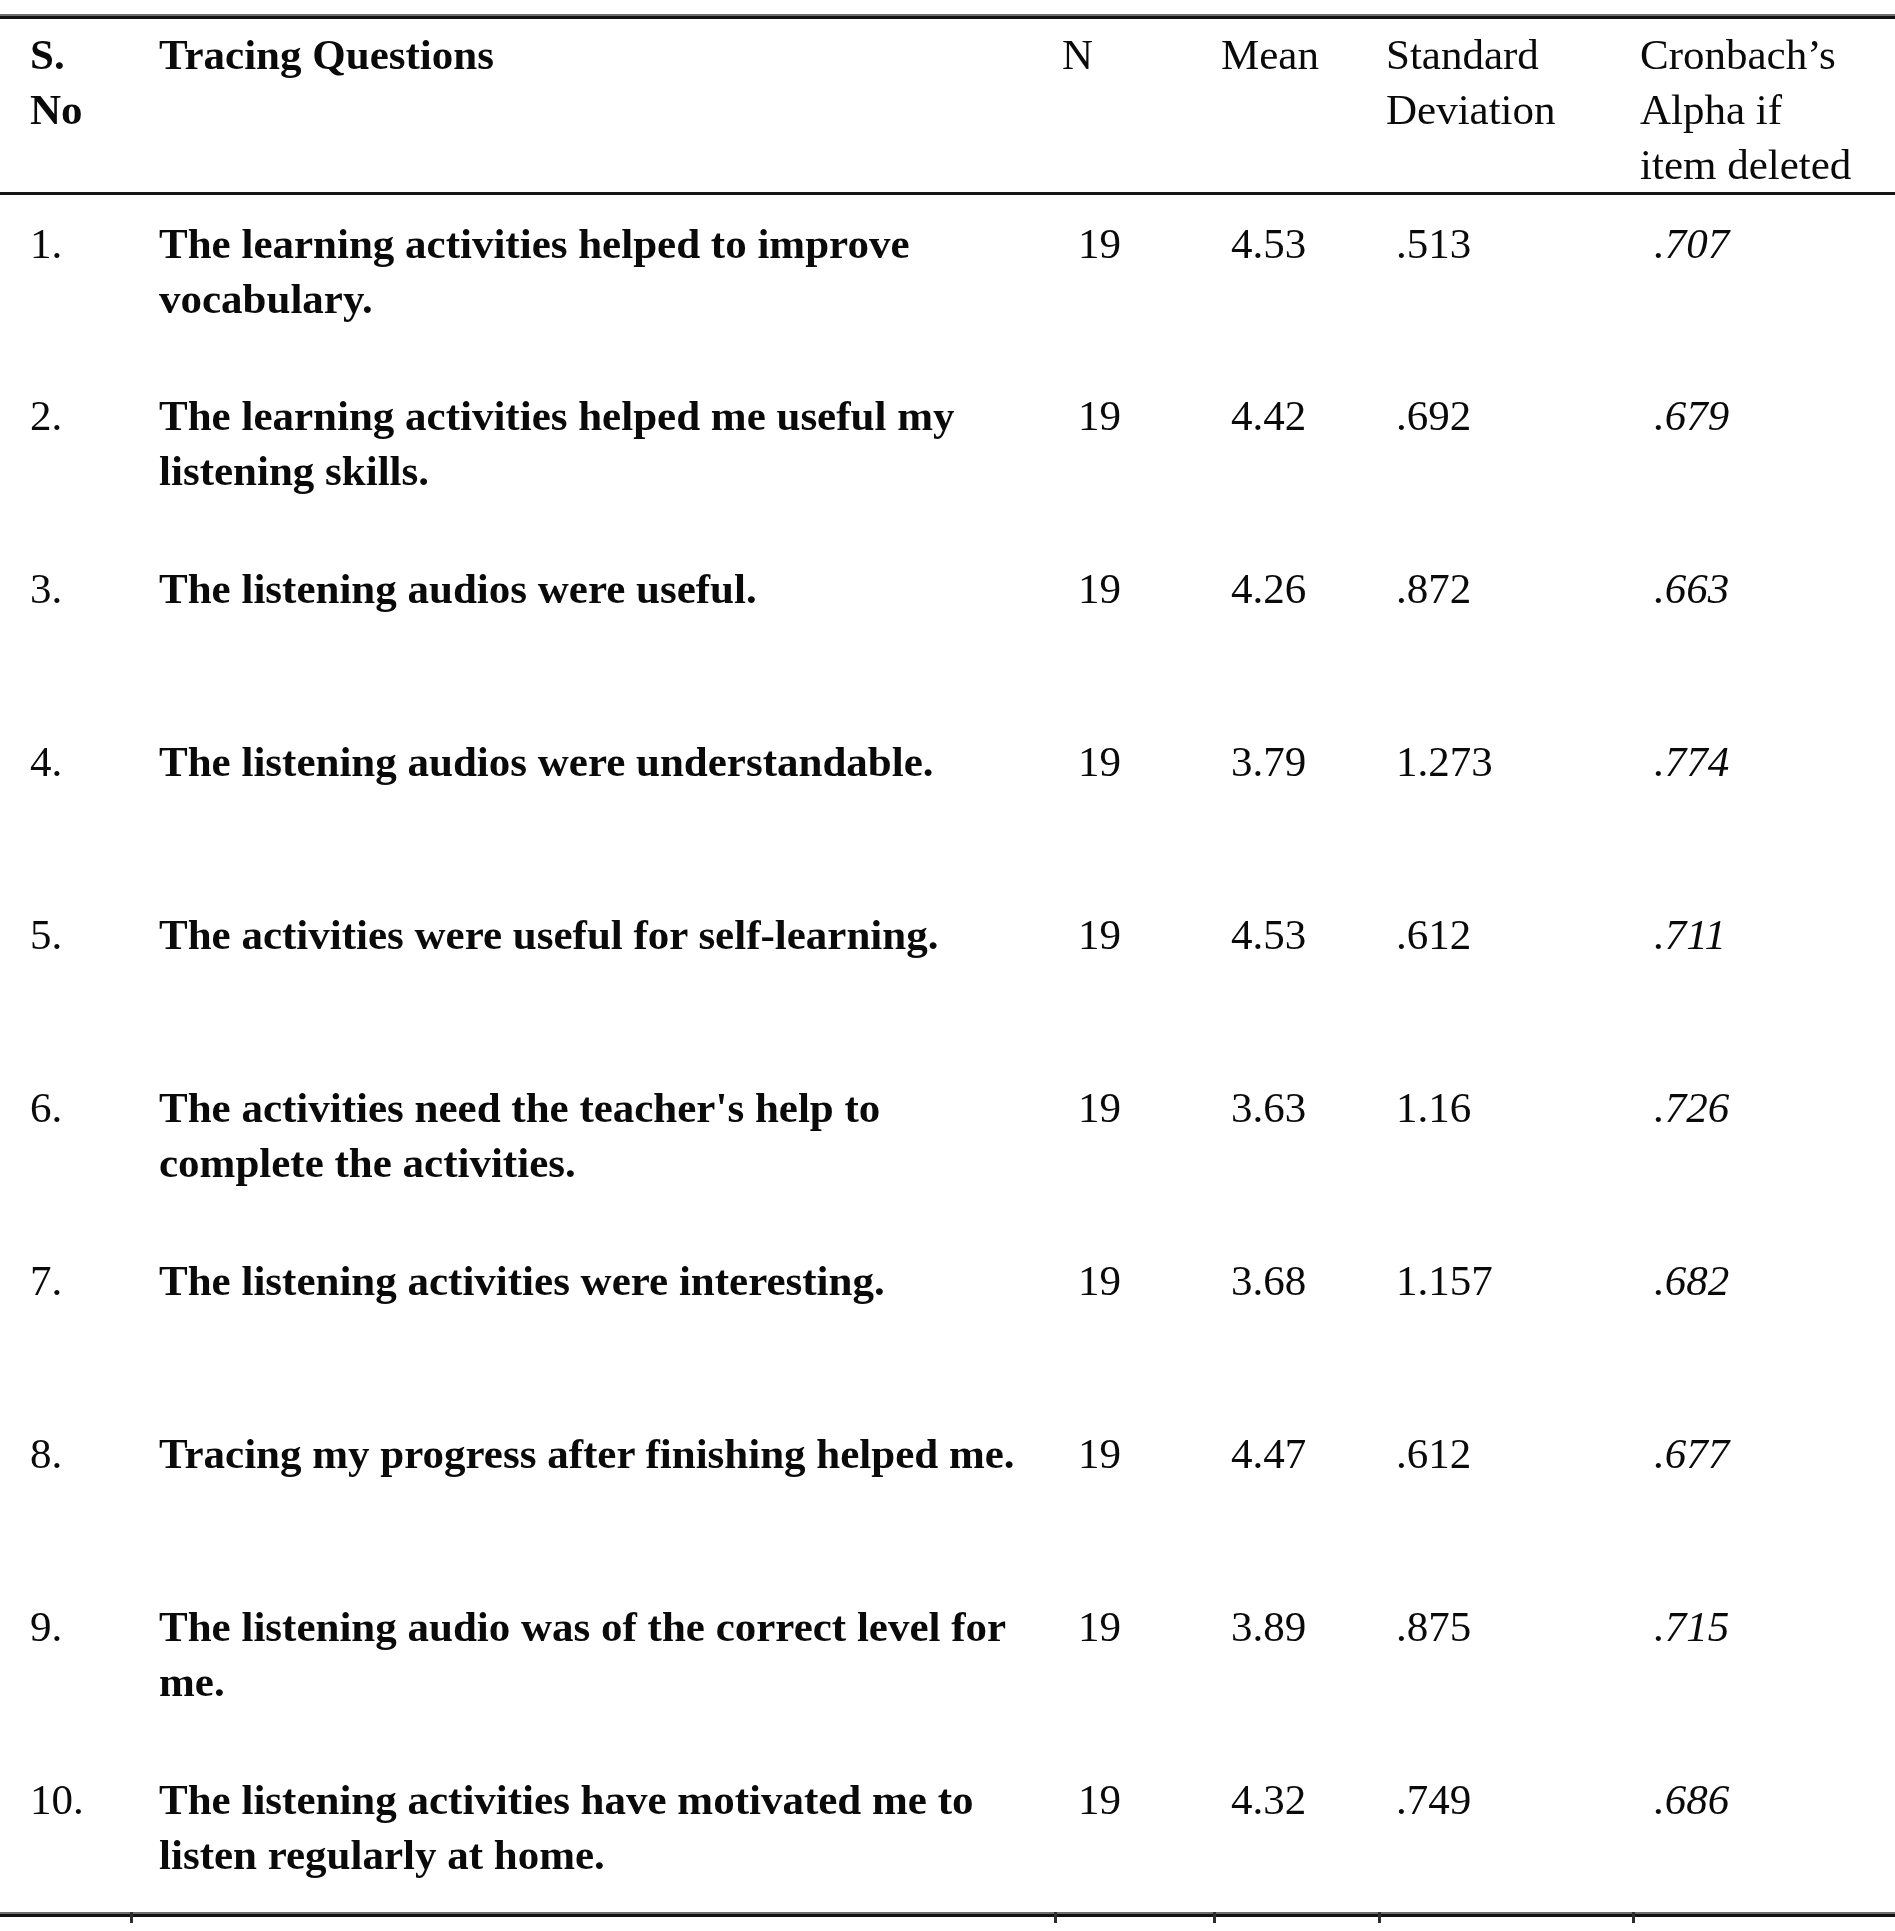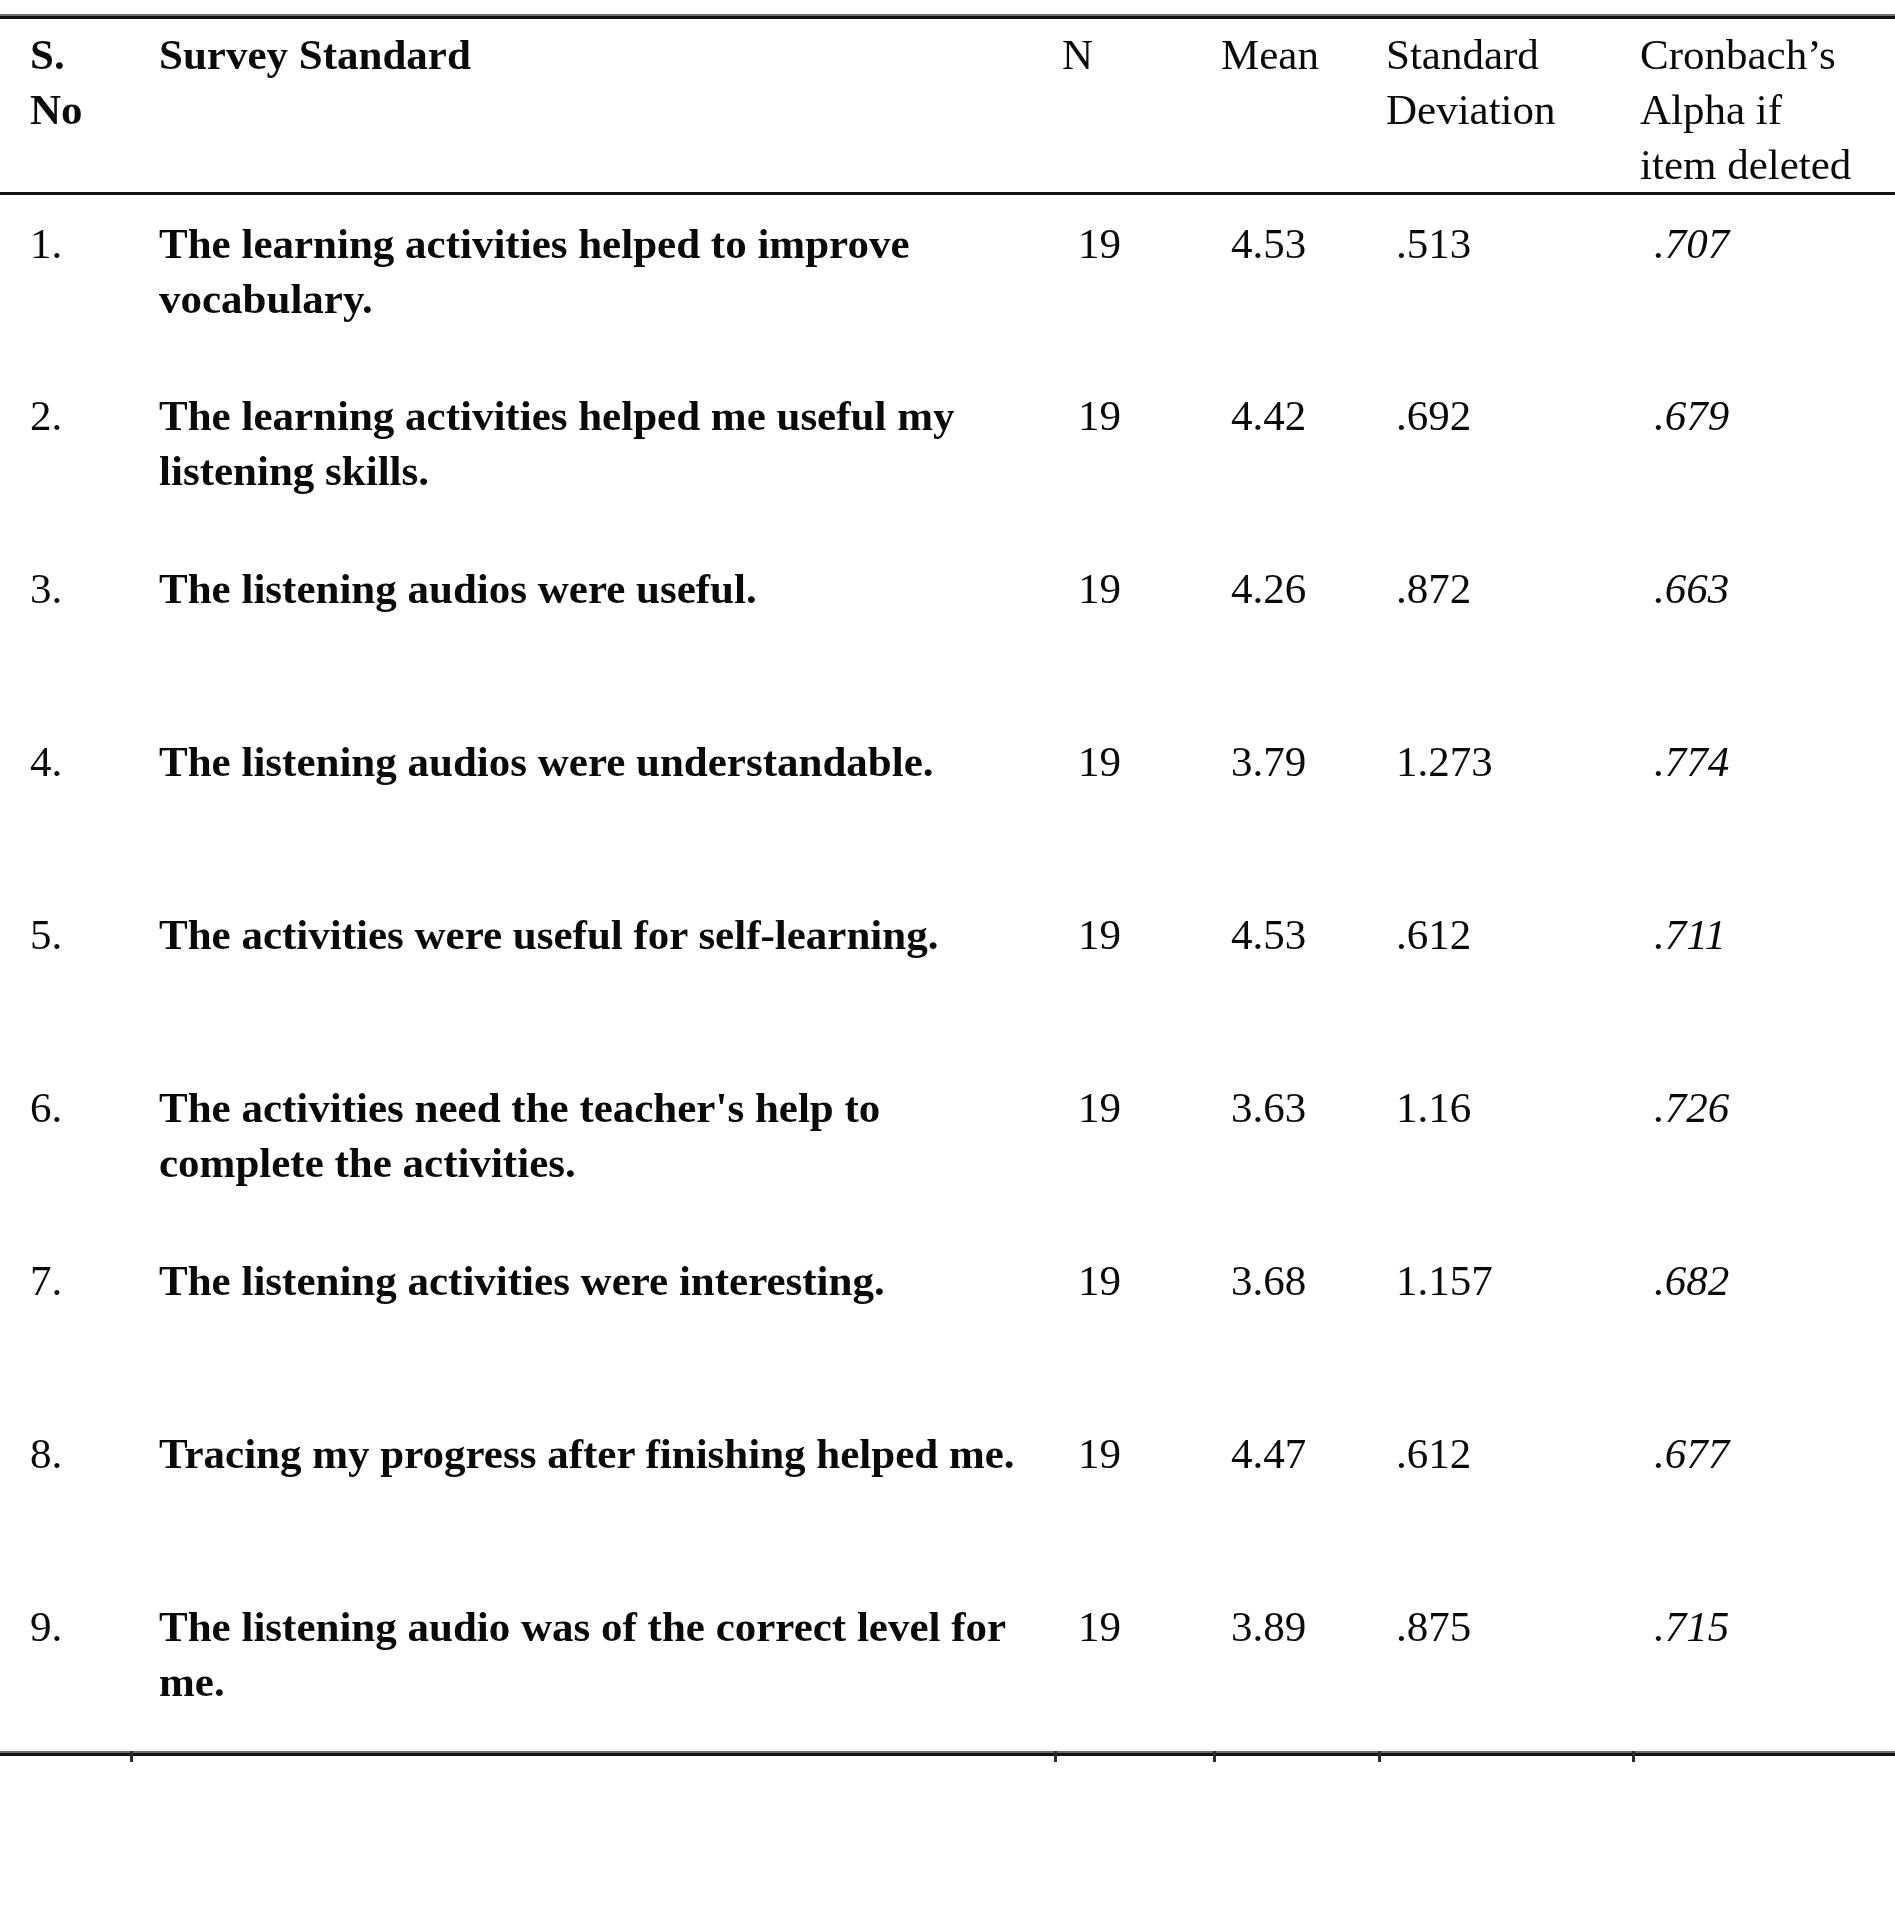--- a/index.html
+++ b/index.html
@@ -56,21 +56,21 @@
       <col class="c-q">
       <col class="c-n">
     <col class="c-mean">
       <col class="c-sd">
       <col class="c-alpha">
   </colgroup>
   <thead>
     <tr>
       <th class="b p-sno">S.
 No</th>
-      <th class="b p-q">Survey Standard</th>
+      <th class="b p-q">Tracing Questions</th>
       <th class="p-stat">N</th>
       <th class="p-stat">Mean</th>
       <th class="p-stat">Standard
 Deviation</th>
       <th class="p-stat">Cronbach’s
 Alpha if
 item deleted</th>
     </tr>
   </thead>
   <tbody>
@@ -143,20 +143,29 @@
     </tr>
     <tr>
       <td class="p-sno">9.</td>
       <td class="p-q">The listening audio was of the correct level for
 me.</td>
       <td class="p-n">19</td>
       <td class="p-mean">3.89</td>
       <td class="p-sd">.875</td>
       <td class="p-alpha">.715</td>
     </tr>
+    <tr class="last">
+      <td class="p-sno">10.</td>
+      <td class="p-q">The listening activities have motivated me to
+listen regularly at home.</td>
+      <td class="p-n">19</td>
+      <td class="p-mean">4.32</td>
+      <td class="p-sd">.749</td>
+      <td class="p-alpha">.686</td>
+    </tr>
   </tbody>
 </table>
 
 <div class="rule">
   <span class="tick" style="left:130px"></span>
   <span class="tick" style="left:1054px"></span>
   <span class="tick" style="left:1213px"></span>
   <span class="tick" style="left:1378px"></span>
   <span class="tick" style="left:1632px"></span>
 </div>

